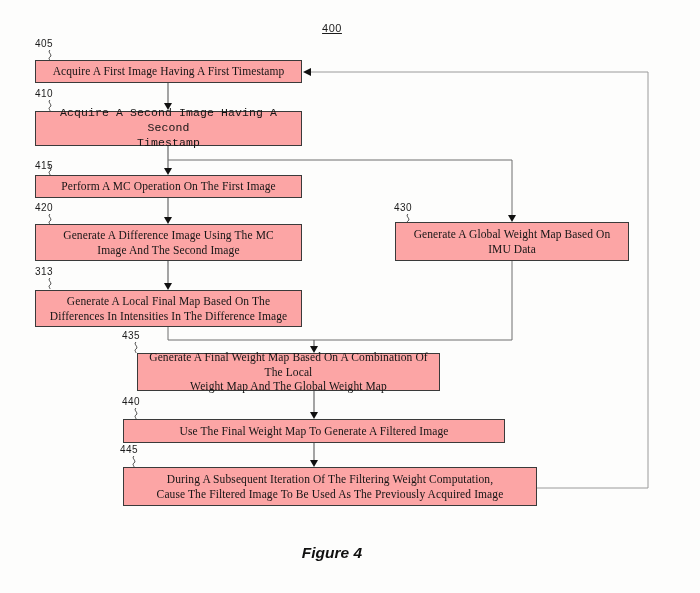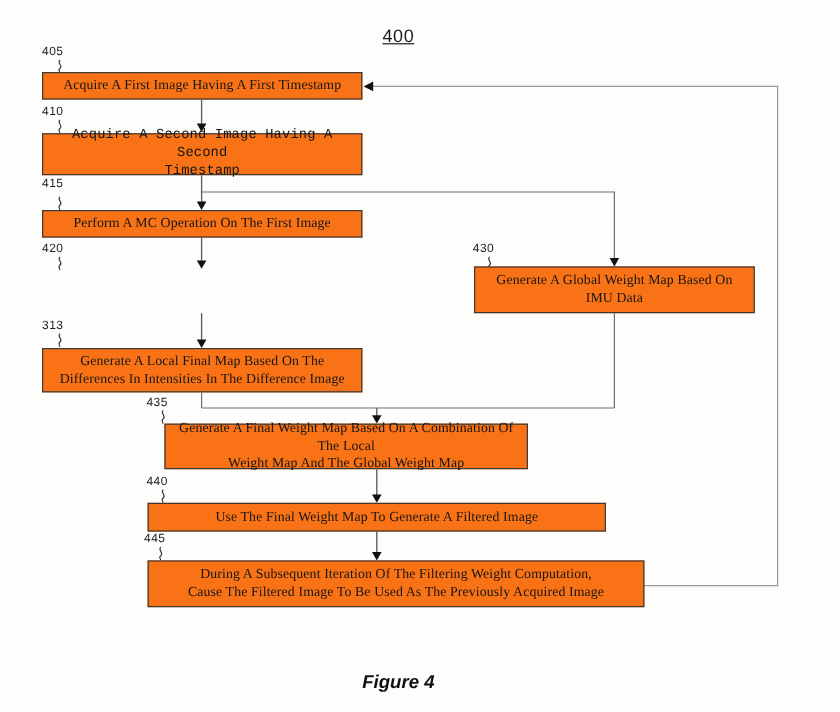--- a/index.html
+++ b/index.html
@@ -2,32 +2,32 @@
 <html><head>
 <meta charset="utf-8">
 <style>
   html,body{margin:0;padding:0;background:#ffffff;}
   .canvas{
     position:relative;width:700px;height:593px;background:#fdfdfc;
     font-family:"Liberation Serif",serif;overflow:hidden;
   }
   .box{
     position:absolute;box-sizing:border-box;
-    border:1px solid #3a3a3a;background:#f97316;
+    border:1px solid #3a3a3a;background:#fca5a5;
     display:flex;align-items:center;justify-content:center;
     text-align:center;font-size:11.5px;line-height:1.3;color:#151515;
     white-space:pre-line;padding:1px 4px;letter-spacing:0.1px;
   }
   .ref{
     position:absolute;font-family:"Liberation Sans",sans-serif;
     font-size:10px;color:#1c1c1c;letter-spacing:0.4px;
   }
   .title{
     position:absolute;font-family:"Liberation Sans",sans-serif;
-    font-size:15px;color:#1c1c1c;text-decoration:underline;
+    font-size:11px;color:#1c1c1c;text-decoration:underline;
     text-align:center;letter-spacing:0.5px;
   }
   .caption{
     position:absolute;font-family:"Liberation Sans",sans-serif;
     font-weight:bold;font-style:italic;font-size:15.5px;color:#101010;
     text-align:center;
   }
   svg.overlay{position:absolute;left:0;top:0;}
 </style>
 </head>
@@ -77,37 +77,39 @@
       <path d="M136,342 C133,344.5 139,346.5 136,349 C133.5,351 137,352 135.5,353"></path>
       <path d="M136,408 C133,410.5 139,412.5 136,415 C133.5,417 137,418 135.5,419"></path>
       <path d="M134,456 C131,458.5 137,460.5 134,463 C131.5,465 135,466 133.5,467"></path>
     </g>
   </svg>
 
   <div class="title" style="left:311px;top:22px;width:42px;">400</div>
 
   <div class="ref" style="left:35px;top:38px;">405</div>
   <div class="ref" style="left:35px;top:88px;">410</div>
-  <div class="ref" style="left:35px;top:148px;">415</div>
+  <div class="ref" style="left:35px;top:160px;">415</div>
   <div class="ref" style="left:35px;top:202px;">420</div>
   <div class="ref" style="left:35px;top:266px;">313</div>
   <div class="ref" style="left:394px;top:202px;">430</div>
   <div class="ref" style="left:122px;top:330px;">435</div>
   <div class="ref" style="left:122px;top:396px;">440</div>
   <div class="ref" style="left:120px;top:444px;">445</div>
 
   <div class="box" style="left:35px;top:60px;width:267px;height:23px;">Acquire A First Image Having A First Timestamp</div>
   <div class="box" style="left:35px;top:111px;width:267px;height:35px;font-family:Liberation Mono, monospace;">Acquire A Second Image Having A Second
 Timestamp</div>
   <div class="box" style="left:35px;top:175px;width:267px;height:23px;">Perform A MC Operation On The First Image</div>
+  <div class="box" style="left:35px;top:224px;width:267px;height:37px;">Generate A Difference Image Using The MC
+Image And The Second Image</div>
   <div class="box" style="left:35px;top:290px;width:267px;height:37px;">Generate A Local Final Map Based On The
 Differences In Intensities In The Difference Image</div>
   <div class="box" style="left:395px;top:222px;width:234px;height:39px;">Generate A Global Weight Map Based On
 IMU Data</div>
   <div class="box" style="left:137px;top:353px;width:303px;height:38px;">Generate A Final Weight Map Based On A Combination Of The Local
 Weight Map And The Global Weight Map</div>
   <div class="box" style="left:123px;top:419px;width:382px;height:24px;">Use The Final Weight Map To Generate A Filtered Image</div>
   <div class="box" style="left:123px;top:467px;width:414px;height:39px;">During A Subsequent Iteration Of The Filtering Weight Computation,
 Cause The Filtered Image To Be Used As The Previously Acquired Image</div>
 
-  <div class="caption" style="left:267px;top:560px;width:130px;">Figure 4</div>
+  <div class="caption" style="left:267px;top:544px;width:130px;">Figure 4</div>
 
 </div>
 
 </body></html>

